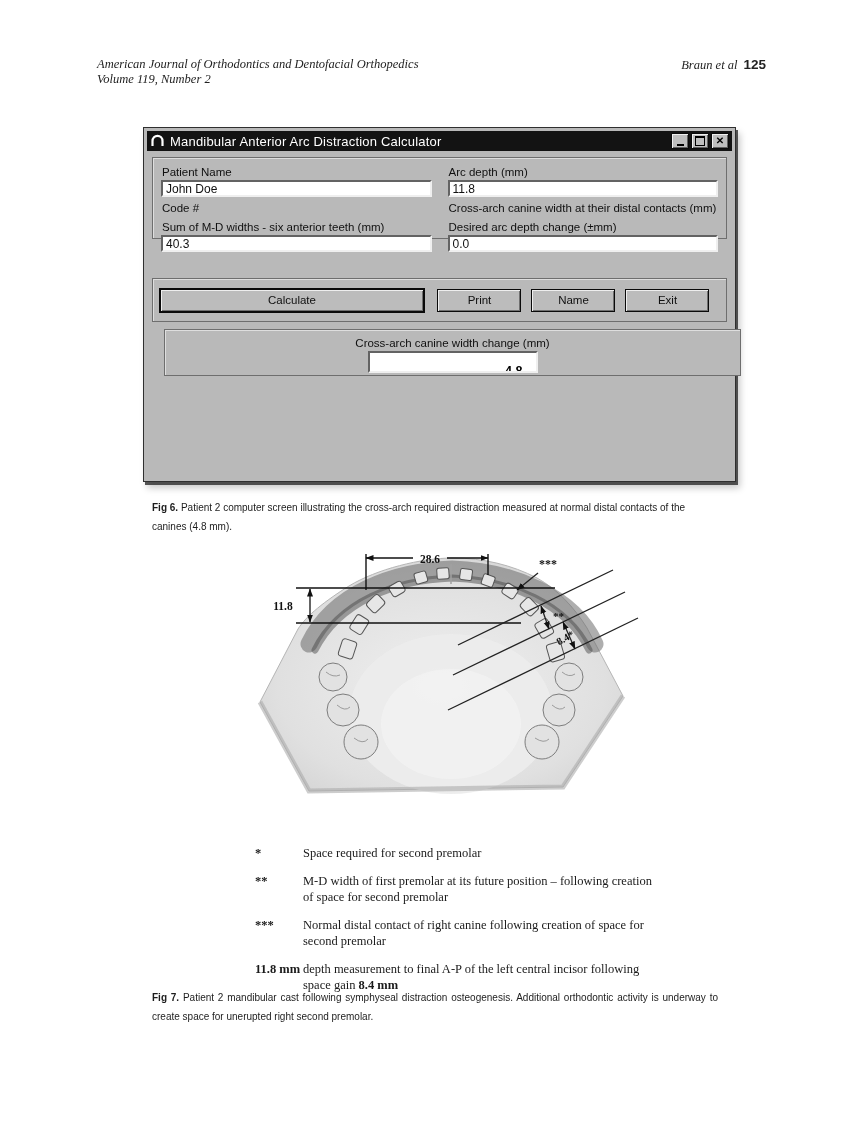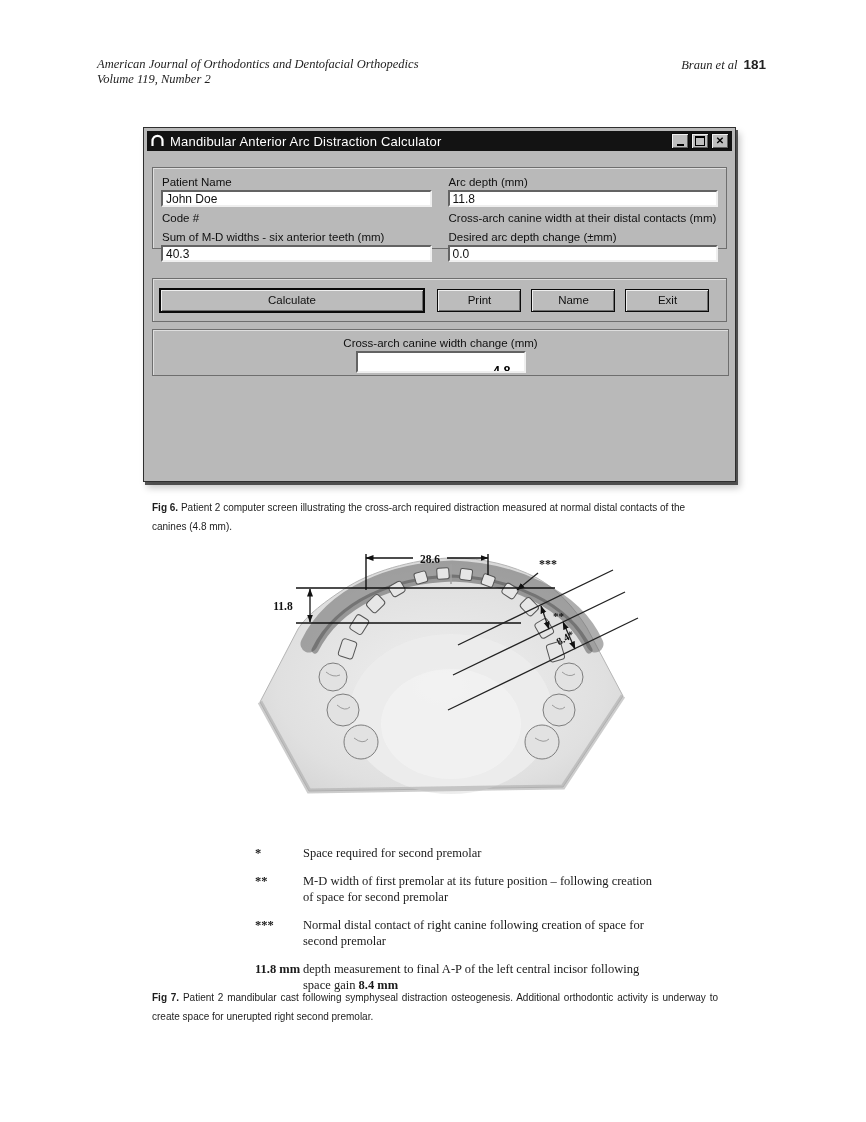--- a/index.html
+++ b/index.html
@@ -27,37 +27,37 @@
           box-shadow:inset 1px 1px 0 #f0f0f0,inset -1px -1px 0 #606060;
           display:flex;align-items:flex-end;justify-content:center;cursor:default;}
   .glyph-min{width:7px;height:2px;background:#000;margin-bottom:2px;}
   .winbtn .glyph-max{width:8px;height:7px;border:1px solid #000;border-top-width:2px;
                      margin-bottom:2px;background:transparent;}
   .winbtn .glyph-close{font-size:10px;font-weight:bold;line-height:12px;color:#000;
                        margin:0 auto 0;align-self:center;}
 
   .panel{position:absolute;border:1px solid #6e6e6e;background:#b9b9b9;
          box-shadow:inset 1px 1px 0 #dedede;}
-  .panel-fields{left:8px;top:39px;width:575px;height:82px;display:grid;
+  .panel-fields{left:8px;top:29px;width:575px;height:82px;display:grid;
                 grid-template-columns:1fr 1fr;column-gap:16px;padding:3px 8px 0 8px;box-sizing:border-box;}
   .field label{display:block;font-size:11.5px;color:#101010;margin:5px 0 2px 1px;white-space:nowrap;}
   .field input{display:block;width:100%;height:17px;box-sizing:border-box;background:#fff;
                border:2px solid;border-color:#636363 #efefef #efefef #636363;
                font-family:"Liberation Sans",sans-serif;font-size:12px;color:#111;padding:0 3px;}
 
   .panel-buttons{left:8px;top:150px;width:575px;height:44px;display:flex;align-items:center;
                  padding:0 0 0 7px;box-sizing:border-box;}
   .btn{height:23px;background:#bcbcbc;border:1px solid #0a0a0a;color:#101010;
        font-family:"Liberation Sans",sans-serif;font-size:11.5px;
        box-shadow:inset 1px 1px 0 #eeeeee,inset -1px -1px 0 #6f6f6f;cursor:default;}
   .btn-calc{width:264px;box-shadow:0 0 0 1px #0a0a0a,inset 1px 1px 0 #eeeeee,inset -1px -1px 0 #6f6f6f;}
   .btn-sm{width:84px;margin-left:10px;padding-left:7px;}
   .btn-print{margin-left:13px;}
 
-  .panel-result{left:8px;top:201px;width:575px;height:45px;text-align:center;}
+  .panel-result{left:20px;top:201px;width:575px;height:45px;text-align:center;}
   .panel-result .rlabel{display:block;font-size:11.5px;color:#101010;margin-top:7px;}
   .panel-result input{width:170px;height:17px;box-sizing:border-box;margin-top:2px;background:#fff;
                       border:2px solid;border-color:#636363 #efefef #efefef #636363;
                       font-family:"Liberation Sans",sans-serif;font-size:12.5px;font-weight:bold;
                       text-align:right;padding:18px 13px 0 3px;color:#000;}
 
   
   .caption{position:absolute;left:152px;width:566px;font-size:10px;line-height:19px;color:#1d1d1d;}
   .caption b{font-weight:bold;}
   .cap6{top:498px;}
@@ -77,21 +77,21 @@
 </head>
 <body>
 
 <div class="page">
 
   <div class="hdr-left">
     <div>American Journal of Orthodontics and Dentofacial Orthopedics</div>
     <div>Volume 119, Number 2</div>
   </div>
   <div class="hdr-right">
-    <span class="author">Braun et al</span><span class="pagenum">181</span>
+    <span class="author">Braun et al</span><span class="pagenum">125</span>
   </div>
 
   <div class="dialog">
     <div class="titlebar">
       <svg class="title-icon" viewBox="0 0 15 14">
         <path d="M2.5,12 V7 A5,5.2 0 0 1 12.5,7 V12" fill="none" stroke="#fff" stroke-width="2.2"></path>
       </svg>
       <span class="title">Mandibular Anterior Arc Distraction Calculator</span>
       <span class="winbtn">
           <span class="glyph-min"></span>

